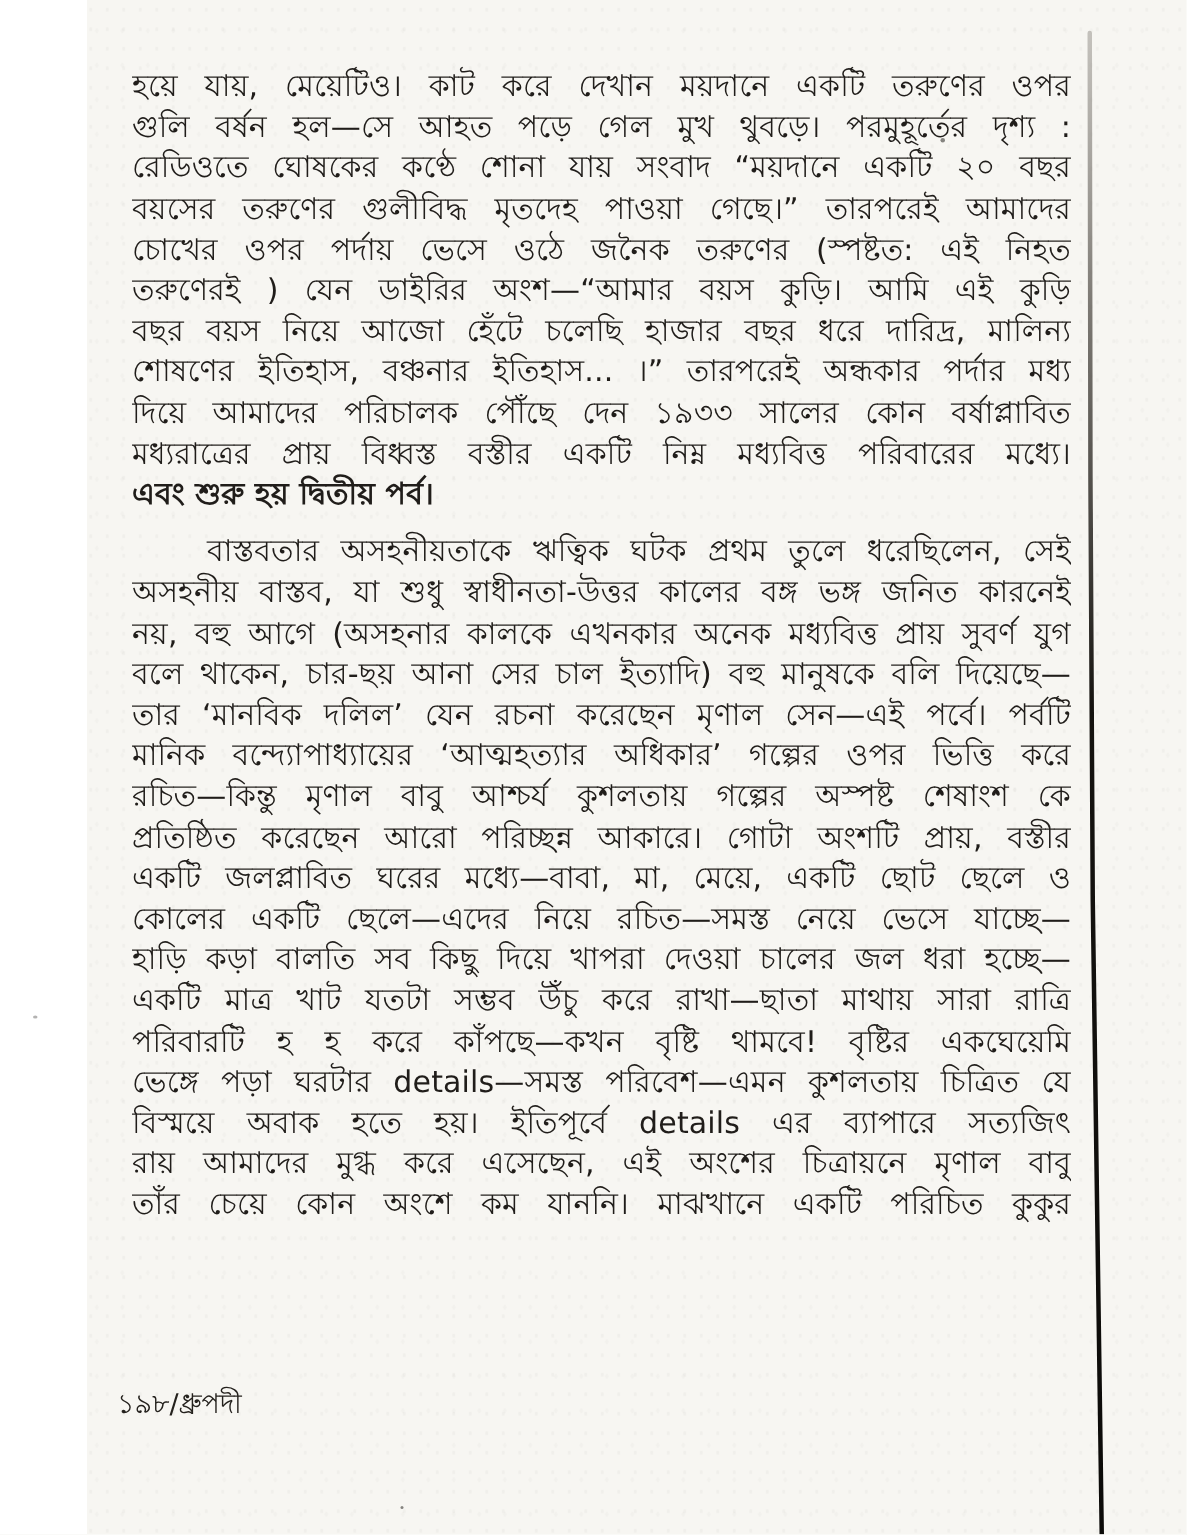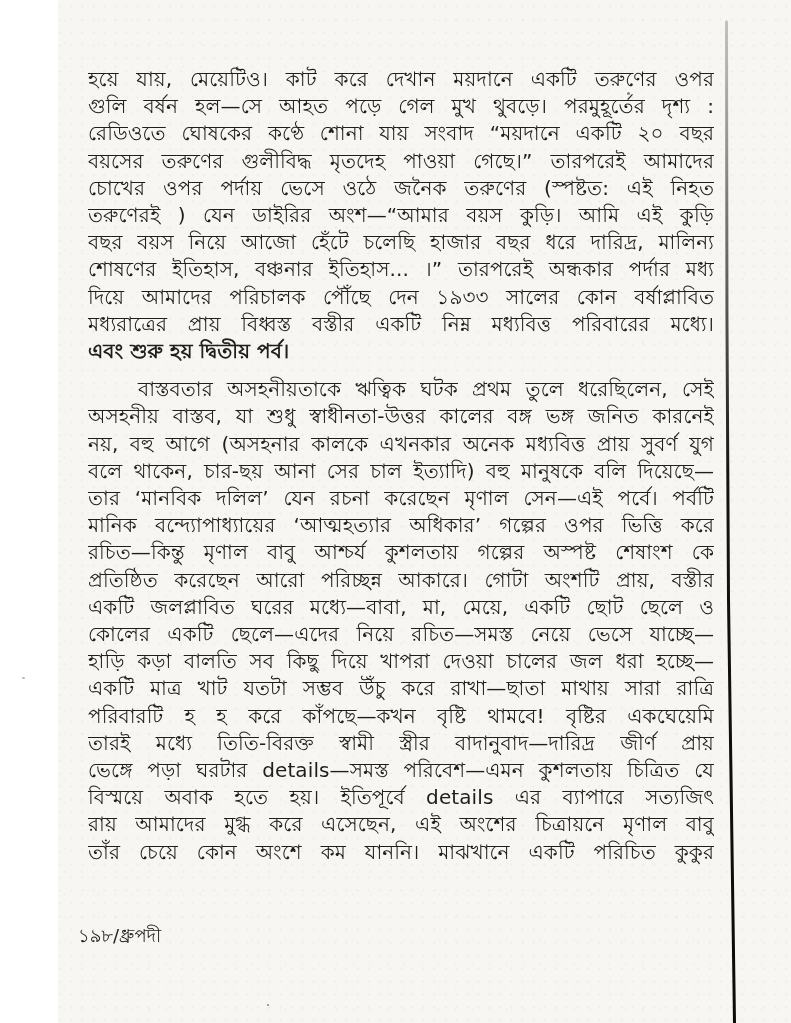--- a/index.html
+++ b/index.html
@@ -21,21 +21,21 @@
   }
   .margin-strip {
     position: absolute;
     left: 0; top: 0;
     width: 58px; height: 1023px;
     background: #ffffff;
   }
   .text-block {
     position: absolute;
     left: 88px;
-    top: 66px;
+    top: 44px;
     width: 626px;
     color: #201d1a;
     font-size: 20px;
     line-height: 27.2px;
   }
   .para { margin: 0; }
   .para + .para { margin-top: 11px; }
   .para.indent .line:first-child { text-indent: 50px; }
   .line {
     text-align: justify;
@@ -98,21 +98,20 @@
         <div class="line">বলে থাকেন, চার-ছয় আনা সের চাল ইত্যাদি) বহু মানুষকে বলি দিয়েছে—</div>
         <div class="line">তার ‘মানবিক দলিল’ যেন রচনা করেছেন মৃণাল সেন—এই পর্বে। পর্বটি</div>
         <div class="line">মানিক বন্দ্যোপাধ্যায়ের ‘আত্মহত্যার অধিকার’ গল্পের ওপর ভিত্তি করে</div>
         <div class="line">রচিত—কিন্তু মৃণাল বাবু আশ্চর্য কুশলতায় গল্পের অস্পষ্ট শেষাংশ কে</div>
         <div class="line">প্রতিষ্ঠিত করেছেন আরো পরিচ্ছন্ন আকারে। গোটা অংশটি প্রায়, বস্তীর</div>
         <div class="line">একটি জলপ্লাবিত ঘরের মধ্যে—বাবা, মা, মেয়ে, একটি ছোট ছেলে ও</div>
         <div class="line">কোলের একটি ছেলে—এদের নিয়ে রচিত—সমস্ত নেয়ে ভেসে যাচ্ছে—</div>
         <div class="line">হাড়ি কড়া বালতি সব কিছু দিয়ে খাপরা দেওয়া চালের জল ধরা হচ্ছে—</div>
         <div class="line">একটি মাত্র খাট যতটা সম্ভব উঁচু করে রাখা—ছাতা মাথায় সারা রাত্রি</div>
         <div class="line">পরিবারটি হ হ করে কাঁপছে—কখন বৃষ্টি থামবে!  বৃষ্টির একঘেয়েমি</div>
-        <div class="line">তারই মধ্যে তিতি-বিরক্ত স্বামী স্ত্রীর বাদানুবাদ—দারিদ্র জীর্ণ প্রায়</div>
         <div class="line">ভেঙ্গে পড়া ঘরটার details—সমস্ত পরিবেশ—এমন কুশলতায় চিত্রিত যে</div>
         <div class="line">বিস্ময়ে অবাক হতে হয়।  ইতিপূর্বে details এর ব্যাপারে সত্যজিৎ</div>
         <div class="line">রায় আমাদের মুগ্ধ করে এসেছেন, এই অংশের চিত্রায়নে মৃণাল বাবু</div>
         <div class="line">তাঁর চেয়ে কোন অংশে কম যাননি।  মাঝখানে একটি পরিচিত কুকুর</div>
       </div>
     </div>
 
   <div class="footer">
     <span>১৯৮/ধ্রুপদী</span>
   </div>

